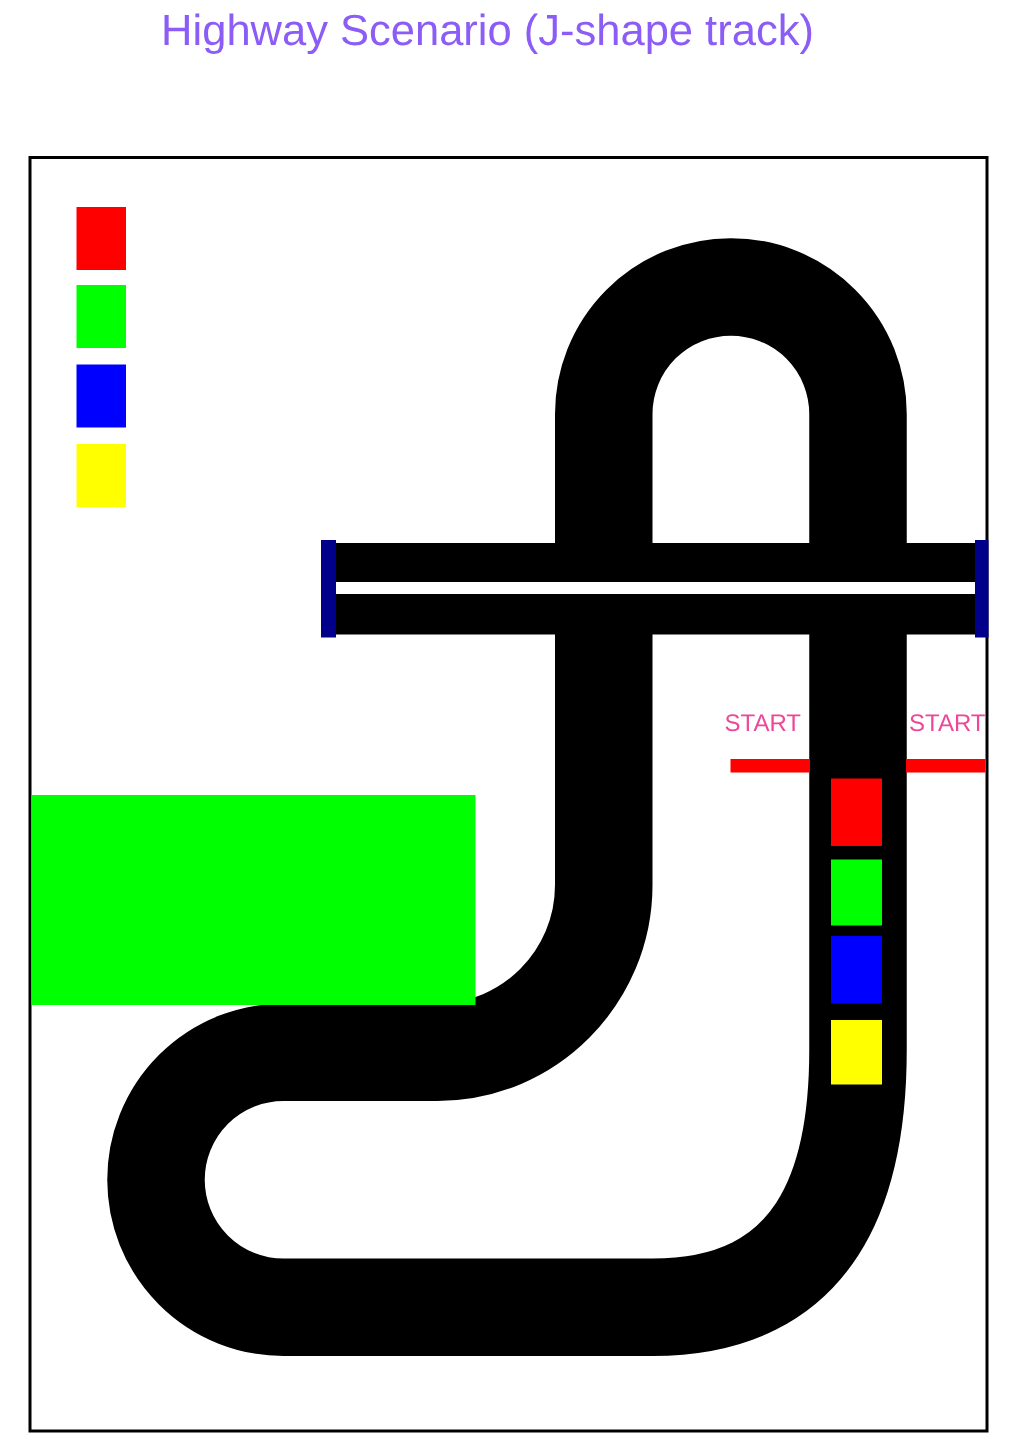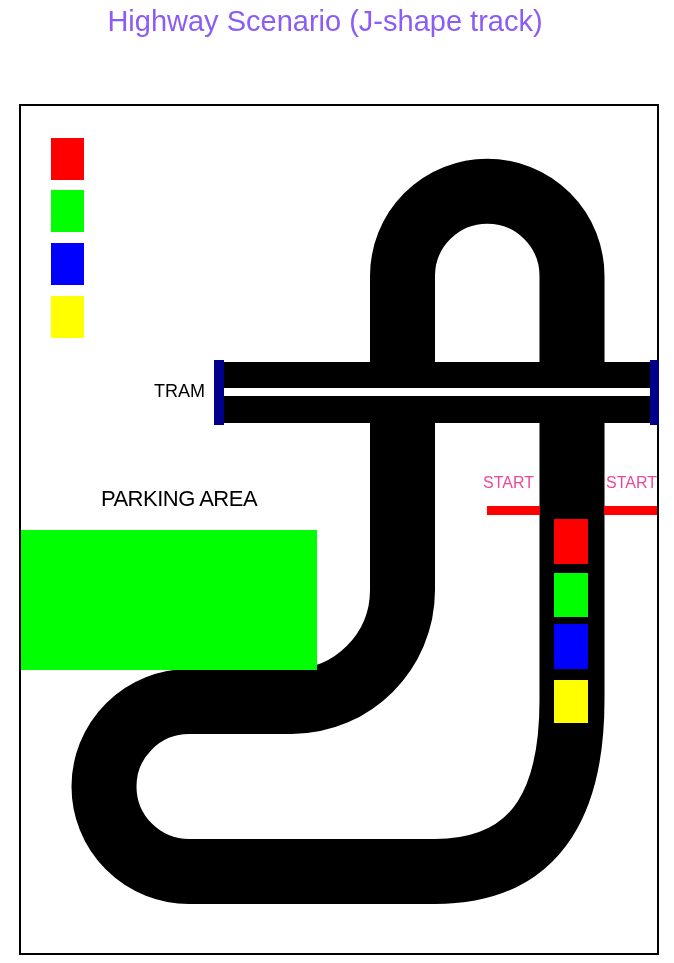--- a/index.html
+++ b/index.html
@@ -58,27 +58,25 @@
              L 572 700
              C 572 790, 545 871.5, 435 871.5
              L 189 871.5
              A 85 85 0 0 1 189 701.5
              L 291.5 701.5
              C 352.8 701.5, 402.5 651.3, 402.5 590
              Z" fill="none" stroke-width="65" style="stroke: rgb(0, 0, 0);"></path>
   </svg>
 
   <div class="parking-zone" style="background: rgb(0, 255, 0);"></div>
-  <div class="parking-label">PARKING AREA</div>
 
   <div class="tram-band" style="background: rgb(0, 0, 0);"></div>
   <div class="tram-stripe" style="background: rgb(255, 255, 255);"></div>
   <div class="tram-cap cap-l" style="background: rgb(0, 0, 139);"></div>
   <div class="tram-cap cap-r" style="background: rgb(0, 0, 139);"></div>
-  <div class="tram-label">TRAM</div>
 
   <div class="start-line sl-l" style="background: rgb(255, 0, 0);"></div>
   <div class="start-line sl-r" style="background: rgb(255, 0, 0);"></div>
   <div class="start-label stl-l">START</div>
   <div class="start-label stl-r">START</div>
 
   <div class="swatch sw-0" style="background: rgb(255, 0, 0);"></div>
   <div class="swatch sw-1" style="background: rgb(0, 255, 0);"></div>
   <div class="swatch sw-2" style="background: rgb(0, 0, 255);"></div>
   <div class="swatch sw-3" style="background: rgb(255, 255, 0);"></div>

